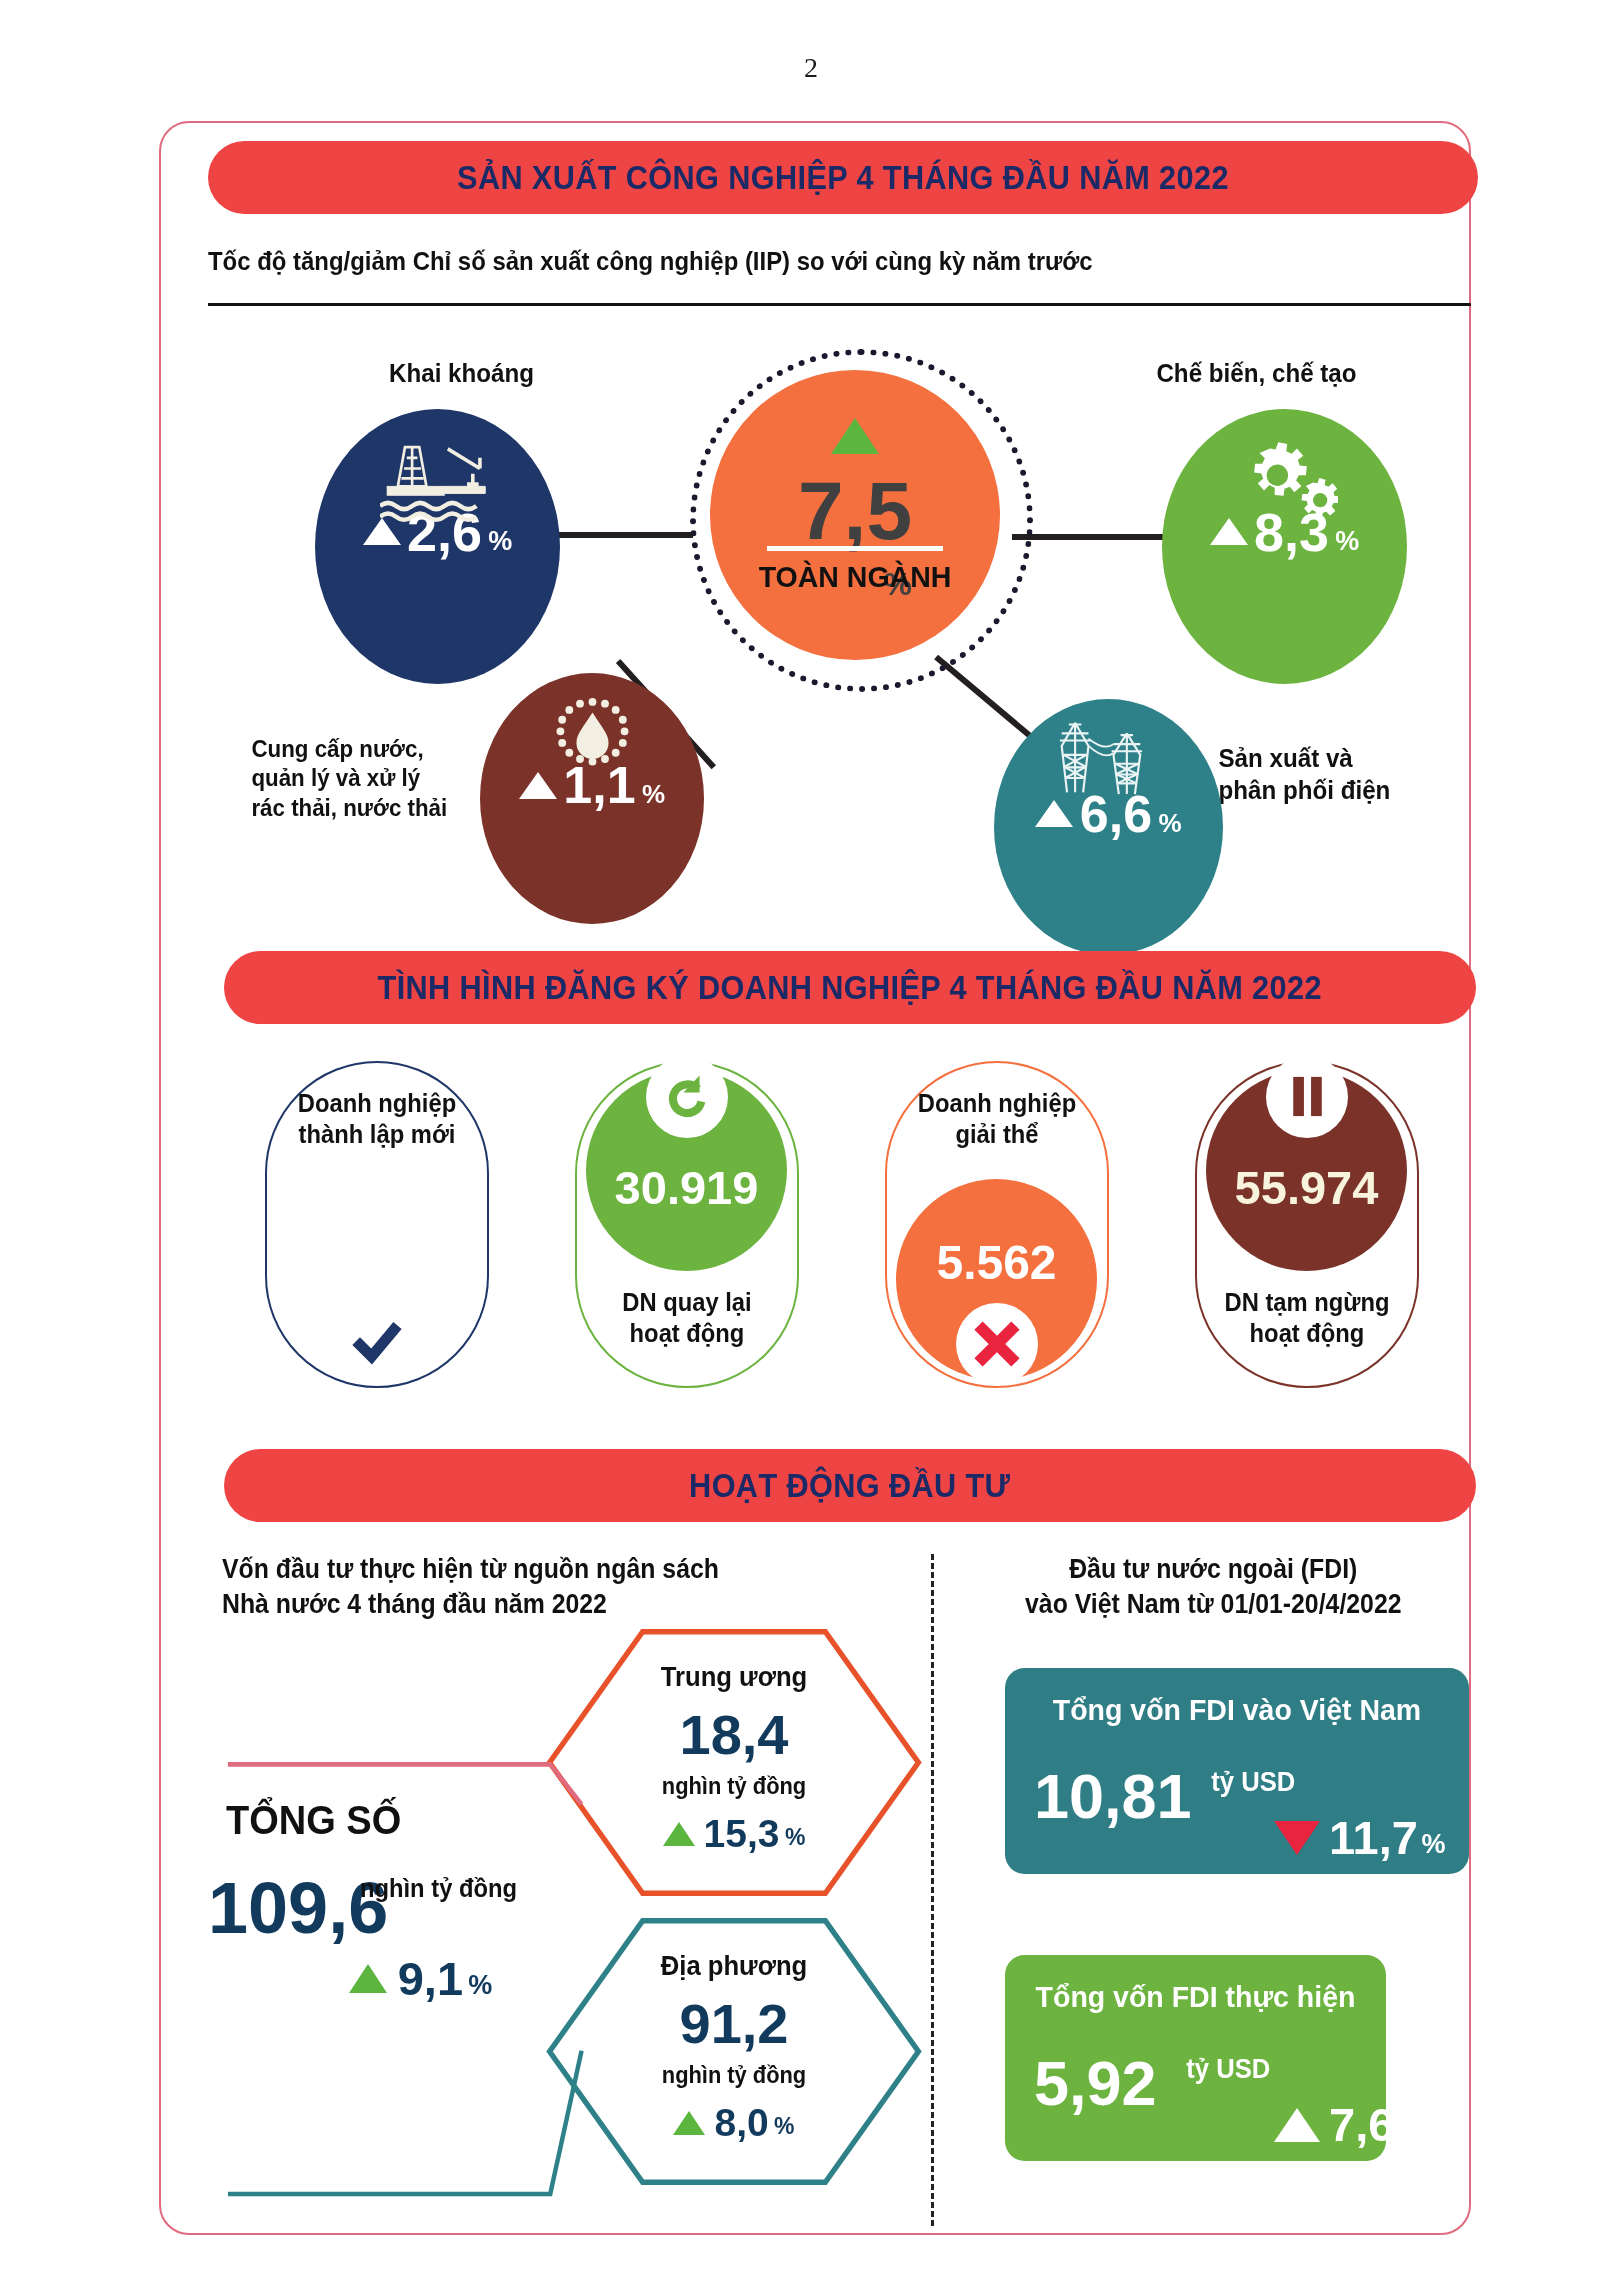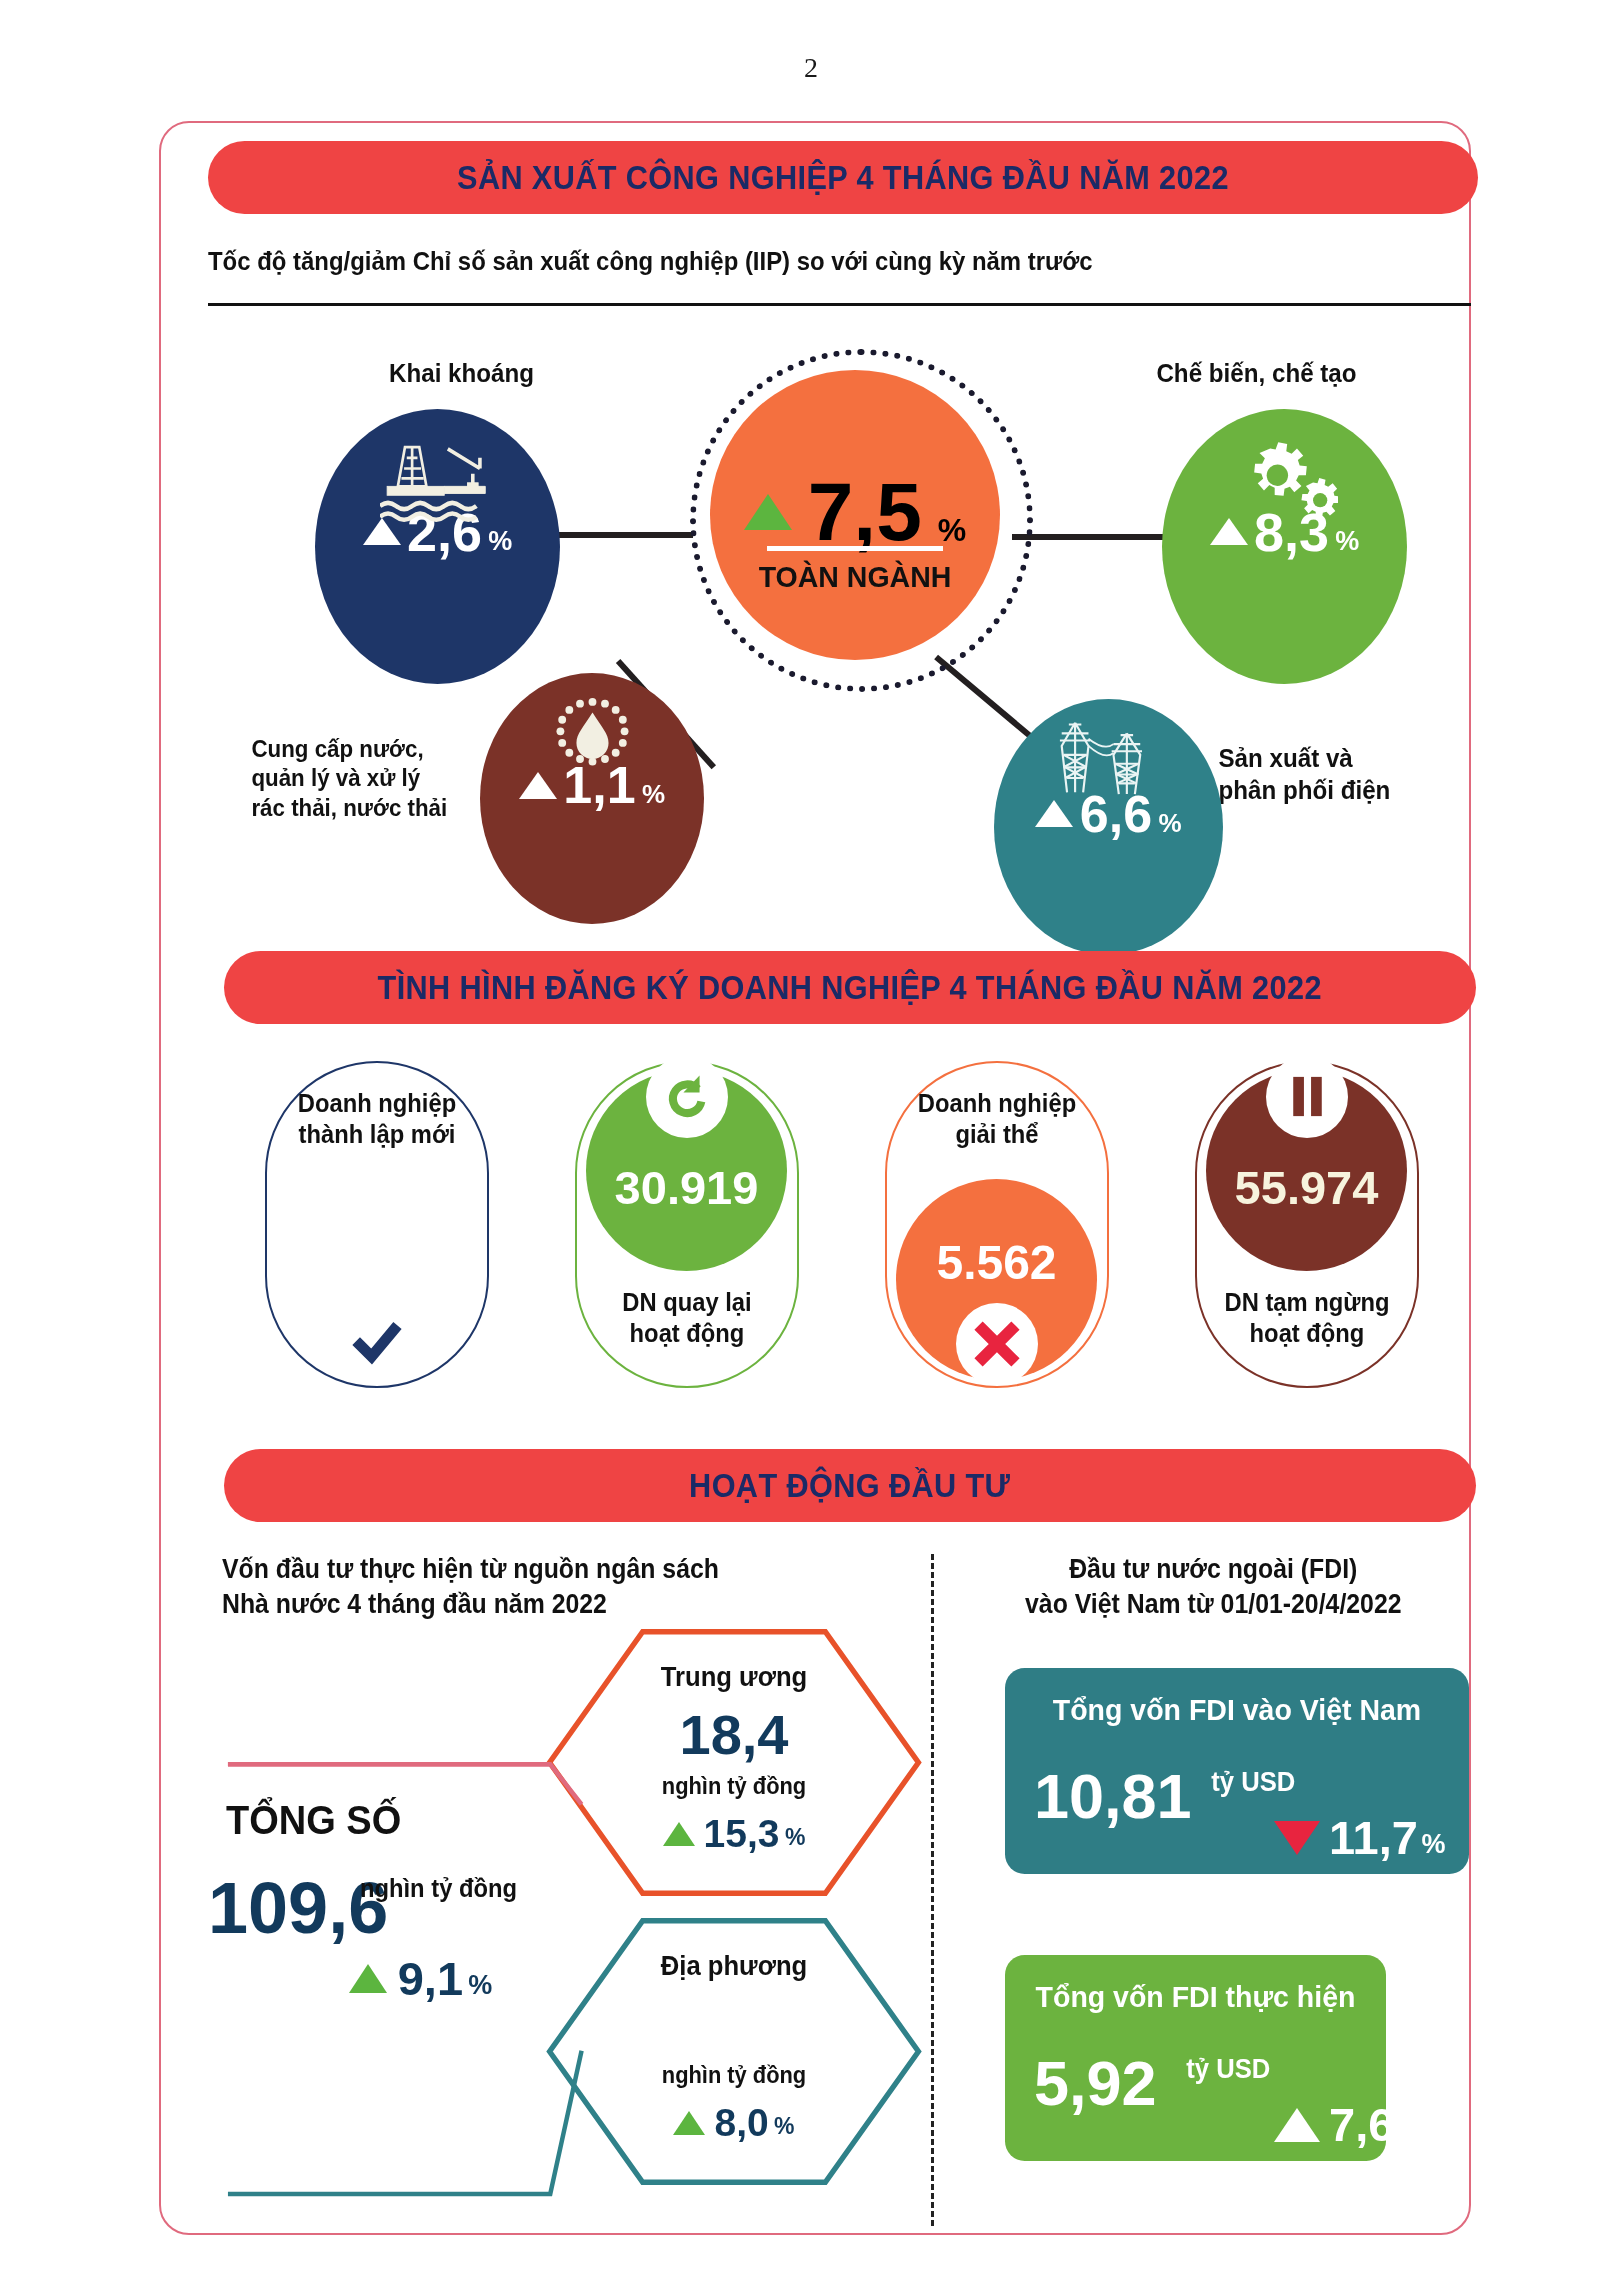--- a/index.html
+++ b/index.html
@@ -114,21 +114,21 @@
 <div class="subtitle" style="left:208px;top:246px;">Tốc độ tăng/giảm Chỉ số sản xuất công nghiệp (IIP) so với cùng kỳ năm trước</div>
 <div class="rule" style="left:208px;top:303px;width:1263px;"></div>
 
 <div class="connector" style="left:532px;top:532px;width:161px;"></div>
 <div class="connector" style="left:1012px;top:534px;width:152px;"></div>
 <div class="connector" style="left:618px;top:658px;width:143px;transform:rotate(48deg);"></div>
 <div class="connector" style="left:936px;top:654px;width:143px;transform:rotate(40deg);"></div>
 
 <div class="dotted-ring" style="left:690px;top:349px;width:331px;height:331px;"></div>
 <div class="circ" style="left:710px;top:370px;width:290px;height:290px;background:#f4703f;justify-content:center;">
-  <div class="val" style="font-size:82px;color:#000000;gap:16px;margin-top:-5.4px;">
+  <div class="val" style="font-size:82px;color:#404040;gap:16px;margin-top:-5.4px;flex-direction:column;">
     <span class="tri-up green" style="border-left-width:24px;border-right-width:24px;border-bottom-width:36px;"></span>
     <span>7,5</span>
     <span class="pct" style="font-size:32px;align-self:flex-end;margin-bottom:7.2px;">%</span>
   </div>
   <div class="center-line" style="left:57px;top:176px;width:176px;"></div>
   <div style="position:absolute;top:190px;width:100%;text-align:center;font-weight:bold;font-size:30px;color:#111;transform:scaleX(.95);">TOÀN NGÀNH</div>
 </div>
 
 <div class="lbl" style="left:345px;top:358px;text-align:center;width:233px;">Khai khoáng</div>
 <div class="circ" style="left:315px;top:409px;width:245px;height:245px;background:#1e3668;padding-bottom:30px;">
@@ -306,20 +306,21 @@
     <span>15,3</span>
     <span style="font-size:23px;align-self:flex-end;margin-bottom:5.4px;margin-left:-3.6px;">%</span>
   </div>
 </div>
 
 <div class="hex" style="left:546px;top:1917px;width:376px;height:269px;">
   <svg width="376" height="269" viewBox="0 0 420 300">
     <polygon points="108,4 312,4 416,150 312,296 108,296 4,150" fill="#ffffff" stroke="#2f8189" stroke-width="6"></polygon>
   </svg>
   <div class="hex-txt hex-name" style="top:34px;">Địa phương</div>
+  <div class="hex-txt hex-num" style="top:79px;">91,2</div>
   <div class="hex-txt hex-unit" style="top:145px;">nghìn tỷ đồng</div>
   <div class="hex-txt hex-pct" style="top:184px;">
     <span class="tri-s"></span>
     <span>8,0</span>
     <span style="font-size:23px;align-self:flex-end;margin-bottom:5.4px;margin-left:-3.6px;">%</span>
   </div>
 </div>
 
 <svg style="position:absolute;left:219px;top:1755px;width:376px;height:466px;" viewBox="0 0 420 520" width="376" height="466">
   <path d="M10 10 L370 10 L405 55" fill="none" stroke="#e06a7e" stroke-width="5"></path>

